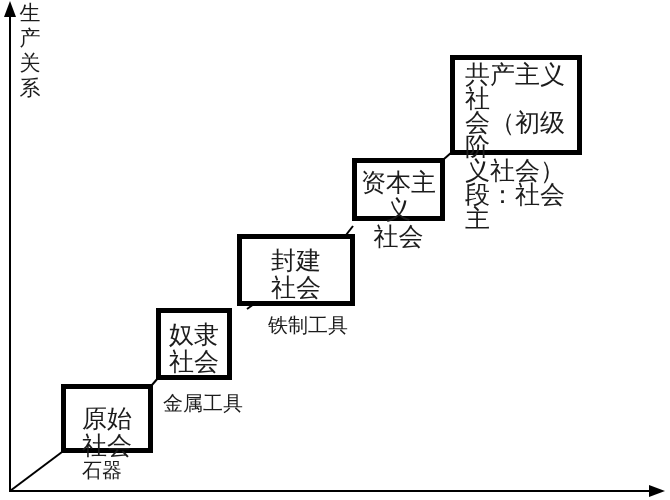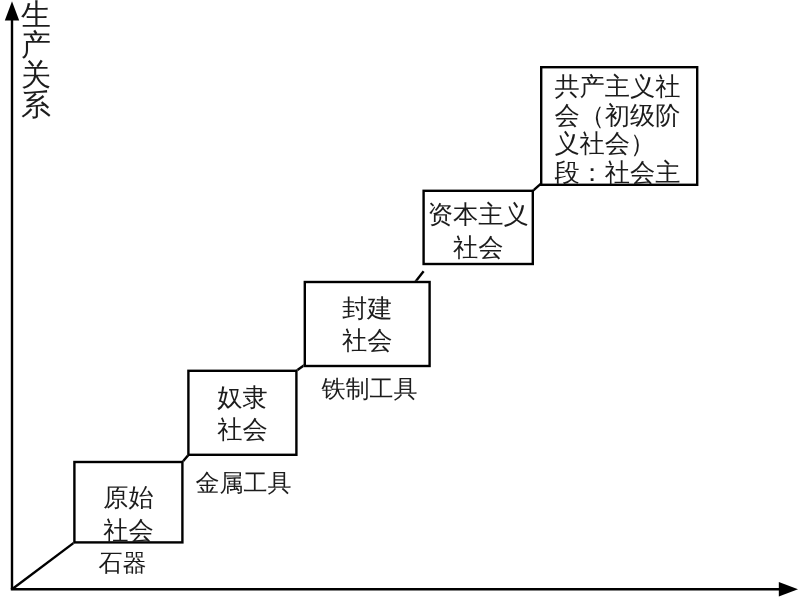--- a/index.html
+++ b/index.html
@@ -23,49 +23,49 @@
     left: 0;
     top: 0;
     width: 670px;
     height: 500px;
   }
   .y-label {
     position: absolute;
     left: 17px;
     top: 1px;
     width: 26px;
-    font-size: 25px;
+    font-size: 21px;
     line-height: 25px;
     letter-spacing: 0;
     word-break: break-all;
     text-align: center;
   }
   .x-label {
     position: absolute;
     left: 610px;
     top: 476px;
     font-size: 20px;
     white-space: nowrap;
     margin-top: 44px;
   }
   .stage-box {
     position: absolute;
     box-sizing: border-box;
-    border: 2px solid #000000;
+    border: 5px solid #000000;
     background: #ffffff;
-    font-size: 21px;
+    font-size: 25px;
     text-align: center;
   }
   .stage-box .bl {
     display: block;
     line-height: 27px;
   }
   .box1 { left: 61px;  top: 384px; width: 92px;  height: 69px;  padding-top: 16px; }
-  .box2 { left: 156px; top: 308px; width: 92px;  height: 72px;  padding-top: 8px; }
-  .box3 { left: 253px; top: 234px; width: 106px;  height: 72px;  padding-top: 8px; }
+  .box2 { left: 156px; top: 308px; width: 76px;  height: 72px;  padding-top: 8px; }
+  .box3 { left: 237px; top: 234px; width: 118px;  height: 72px;  padding-top: 8px; }
   .box4 { left: 352px; top: 158px; width: 93px;  height: 63px;  padding-top: 6px; }
   .box5 {
     left: 450px; top: 55px; width: 132px; height: 100px;
     text-align: left;
     padding: 3px 4px 0 10px;
   }
   .box5 .bl { line-height: 24px; }
   .caption {
     position: absolute;
     font-size: 20px;

